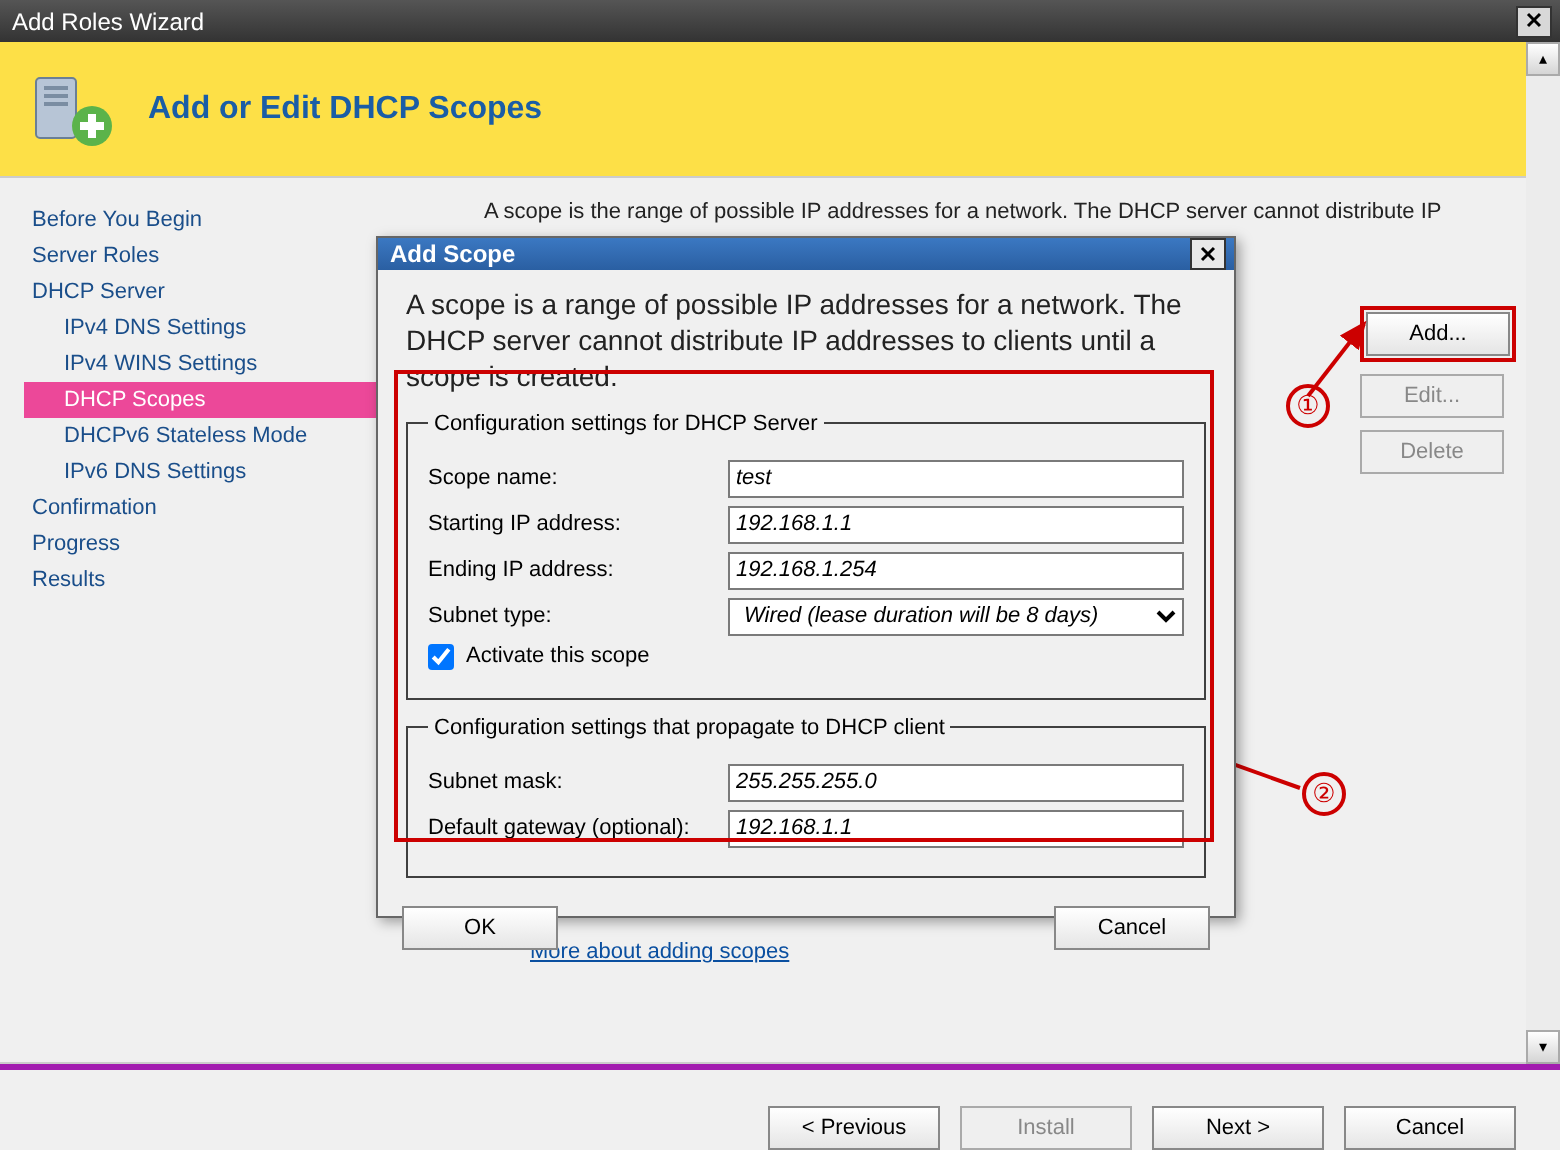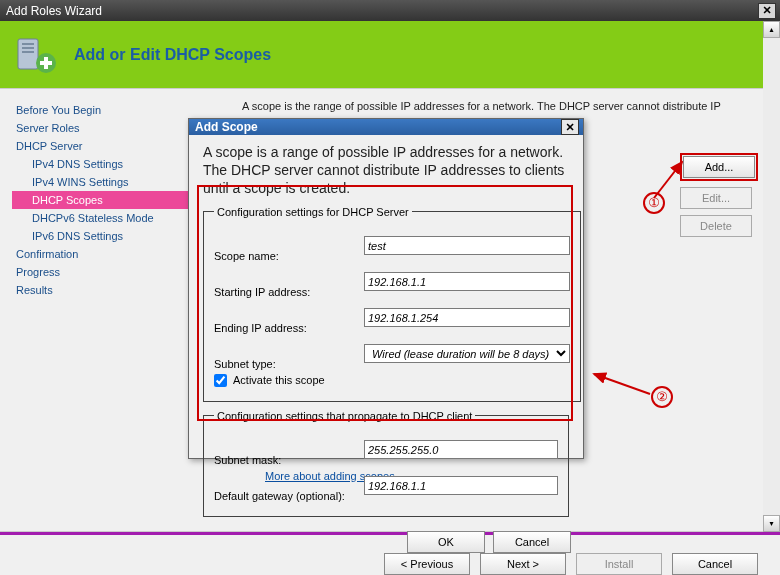--- a/index.html
+++ b/index.html
@@ -28,21 +28,21 @@
   .close-btn {
     width: 18px; height: 16px;
     background: #d8d8d8;
     border: 1px solid #333;
     display: flex; align-items: center; justify-content: center;
     font-family: Arial; font-size: 11px; font-weight: bold;
     color: #000;
   }
   .header-strip {
     height: 68px;
-    background: #84cc16;
+    background: #fde047;
     border-bottom: 1px solid #ccc;
     display: flex; align-items: center;
     padding-left: 14px; gap: 16px;
   }
   .header-icon { width: 44px; height: 44px; }
   .header-title {
     color: #1a5da6; font-size: 16px; font-weight: 600;
   }
   .body {
     flex: 1;
@@ -114,21 +114,21 @@
     width:17px; background:#e0e0e0;
     display:flex; flex-direction:column;
   }
   .sb-btn{height:17px;background:linear-gradient(#fff,#d5d5d5);border:1px solid #aaa;display:flex;align-items:center;justify-content:center;font-size:8px;}
   .sb-track{flex:1;background:#ececec;}
 
   
   .dialog {
     position: absolute;
     left: 188px; top: 118px;
-    width: 396px; height: 341px;
+    width: 430px; height: 341px;
     background: #f0f0f0;
     border: 1px solid #666;
     box-shadow: 2px 2px 6px rgba(0,0,0,0.35);
     display:flex;flex-direction:column;
   }
   .dlg-titlebar{
     height:20px;
     background: linear-gradient(#3b78c2,#2a5fa2);
     color:#fff; font-weight:bold; font-size:12px;
     display:flex;align-items:center;padding:0 4px 0 6px;
@@ -137,30 +137,30 @@
   .dlg-body{flex:1;padding:8px 14px 0 14px; position:relative;}
   .dlg-intro{font-size:14px;color:#222;line-height:1.3;margin-bottom:8px;}
   fieldset{
     border:1px solid #404040;
     padding:8px 10px 10px 10px;
     margin-bottom:8px;
     position:relative;
   }
   legend{font-size:11px;padding:0 3px;}
   .row{display:flex;align-items:center;margin:4px 0;}
-  .row label{width:150px;margin-top:20px;}
+  .row label{width:150px;}
   .row input[type=text],.row select{
     flex:1;border:1px solid #7a7a7a;height:19px;font-size:11px;padding:1px 3px;background:#fff;font-style:italic;
   }
   .row input[type=checkbox]{margin-right:6px;}
   .dlg-highlight{
     position:absolute; left:8px; top:50px; right:10px; height:236px;
     border:2px solid #c00; pointer-events:none;
   }
-  .dlg-footer{display:flex;justify-content:flex-end;gap:8px;padding:6px 12px 10px;border-radius:10px;}
+  .dlg-footer{display:flex;justify-content:space-between;gap:8px;padding:6px 12px 10px;border-radius:10px;}
   .dlg-footer .btn{width:78px;}
 </style>
 </head>
 <body>
 
 <div class="window">
 
   <div class="titlebar">
     <span class="titlebar-title">Add Roles Wizard</span>
     <div class="close-btn">✕</div>
@@ -202,22 +202,22 @@
           <div class="btn">Add...</div>
         </div>
         <div class="btn disabled">Edit...</div>
         <div class="btn disabled">Delete</div>
       </div>
     </div>
   </div>
 
   <div class="footer">
     <div class="btn">&lt; Previous</div>
+    <div class="btn disabled">Install</div>
     <div class="btn">Next &gt;</div>
-    <div class="btn disabled">Install</div>
     <div class="btn">Cancel</div>
   </div>
 
   <div class="scrollbar">
     <div class="sb-btn">▴</div>
     <div class="sb-track"></div>
     <div class="sb-btn">▾</div>
   </div>
 </div>
 

